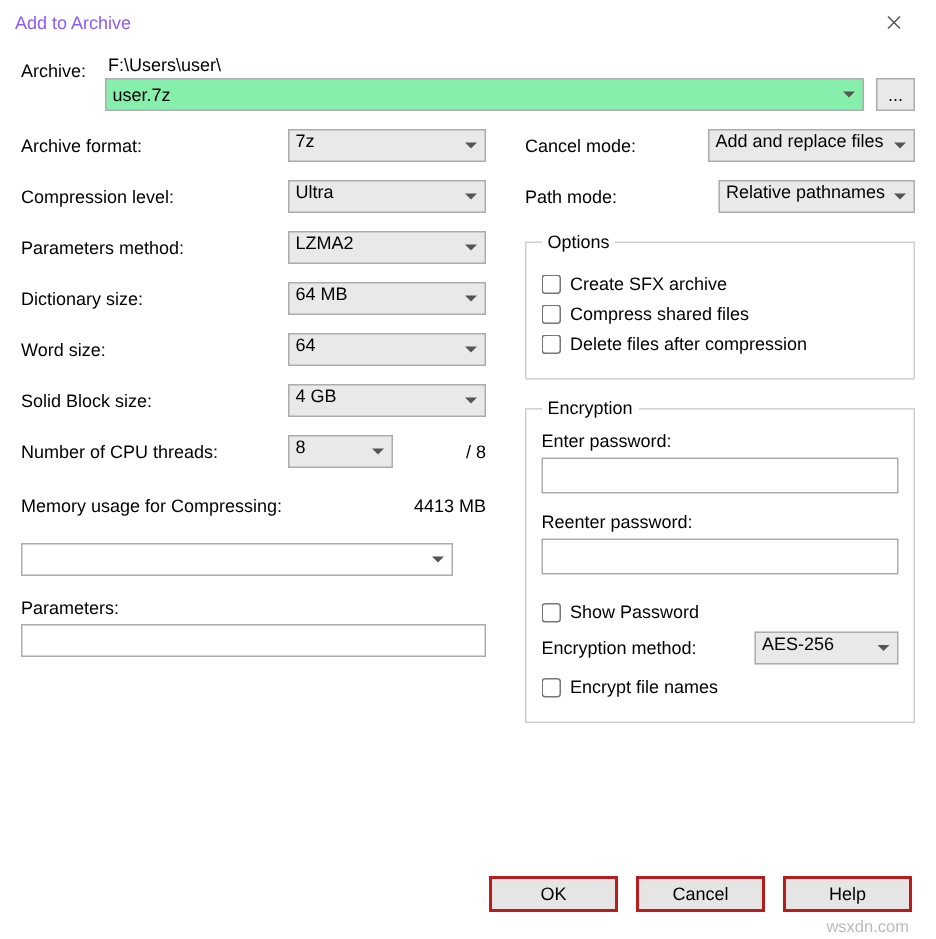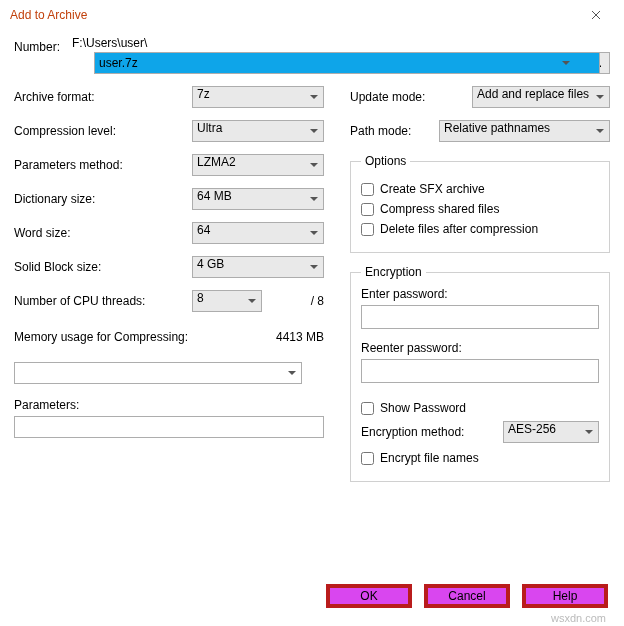--- a/index.html
+++ b/index.html
@@ -1,18 +1,18 @@
 <!DOCTYPE html>
 <html><head>
 <meta charset="utf-8">
 <style>
 * { box-sizing: border-box; font-family: "Segoe UI", Tahoma, sans-serif; font-size: 12px; }
 body { margin: 0; background: #fff; width: 624px; height: 626px; overflow: hidden; }
 .titlebar { display: flex; align-items: center; justify-content: space-between; height: 30px; padding: 0 8px 0 10px; color: #333; }
-.titlebar .title { color: #c2410c; }
+.titlebar .title { color: #8b5cf6; }
 .close-x { width: 40px; height: 30px; display: flex; align-items: center; justify-content: center; color: #333; }
 .close-x svg { stroke: #555; }
 .body { padding: 6px 14px 10px 14px; }
 .archive-row { display: flex; align-items: flex-start; margin-bottom: 12px; }
 .archive-row .lbl { width: 56px; padding-top: 4px; }
 .archive-right { flex: 1; }
 .archive-path { height: 16px; padding-left: 2px; }
 .archive-name-row { display: flex; gap: 8px; align-items: center; }
 .select, .input { border: 1px solid #adadad; background: #fff; height: 22px; padding: 0 4px; }
 .select { background: #e9e9e9; appearance: none; -webkit-appearance: none; position: relative; }
@@ -25,44 +25,44 @@
 .columns { display: flex; gap: 26px; }
 .col { flex: 1; }
 .field-row { display: flex; align-items: center; margin-bottom: 12px; min-height: 22px; }
 .field-label { flex: 1; }
 fieldset { border: 1px solid #d0d0d0; padding: 8px 10px 10px 10px; margin: 0 0 12px 0; }
 legend { padding: 0 4px; }
 .cb-row { display: flex; align-items: center; margin: 6px 0; }
 .cb-row input { margin: 0 6px 0 0; width: 13px; height: 13px; }
 .pw-input { width: 100%; height: 24px; border: 1px solid #adadad; margin-top: 4px; margin-bottom: 12px; padding: 0 4px; }
 .buttons { position: absolute; bottom: 18px; right: 16px; display: flex; gap: 12px; }
-.btn { width: 86px; height: 24px; border: 4px solid #b91c1c; background: #d946ef; }
+.btn { width: 86px; height: 24px; border: 2px solid #b91c1c; background: #e5e5e5; }
 .mem-row { display: flex; justify-content: space-between; margin-bottom: 10px; }
 .watermark { position: absolute; bottom: 2px; right: 18px; font-size: 11px; color: #bbb; }
 </style>
 </head>
 <body>
 
 <div class="titlebar">
   <span class="title">Add to Archive</span>
   <div class="close-x">
     <svg width="10" height="10" viewBox="0 0 10 10">
         <path d="M1 1 L9 9 M9 1 L1 9" stroke-width="1"></path>
       </svg>
   </div>
 </div>
 
 <div class="body">
   <div class="archive-row">
-    <div class="lbl">Number:</div>
+    <div class="lbl">Archive:</div>
     <div class="archive-right">
       <div class="archive-path">F:\Users\user\</div>
       <div class="archive-name-row">
         <div class="white-select-wrap" style="flex:1;">
-          <input class="select" style="background: #0ea5e9; width: 100%; margin-left: 24px;" value="user.7z">
+          <input class="select" style="background: #86efac; width: 100%;" value="user.7z">
         </div>
         <button class="browse-btn">...</button>
       </div>
     </div>
   </div>
 
   <div class="columns">
 
     <div class="col" style="flex:0 0 310px">
       <div class="field-row">
@@ -116,28 +116,28 @@
       <div style="height:4px"></div>
       <div class="white-select-wrap" style="width:288px;margin-top:4px;margin-bottom:14px;">
         <input class="select" style="background: rgb(255, 255, 255); width: 100%;">
       </div>
       <div>Parameters:</div>
       <input class="input" style="width: 310px; margin-top: 4px;">
     </div>
 
     <div class="col">
       <div class="field-row">
-        <div class="field-label">Update mode:</div>
+        <div class="field-label">Cancel mode:</div>
         <div class="select-wrap" style="width:162px;padding-left:24px;">
             <div class="select">Add and replace files</div>
           </div>
       </div>
       <div class="field-row">
         <div class="field-label">Path mode:</div>
-        <div class="select-wrap" style="width:171px;">
+        <div class="select-wrap" style="width:131px;">
             <div class="select">Relative pathnames</div>
           </div>
       </div>
 
       <fieldset>
         <legend>Options</legend>
         <div class="cb-row">
             <input type="checkbox" style="">
             <span>Create SFX archive</span>
           </div>

